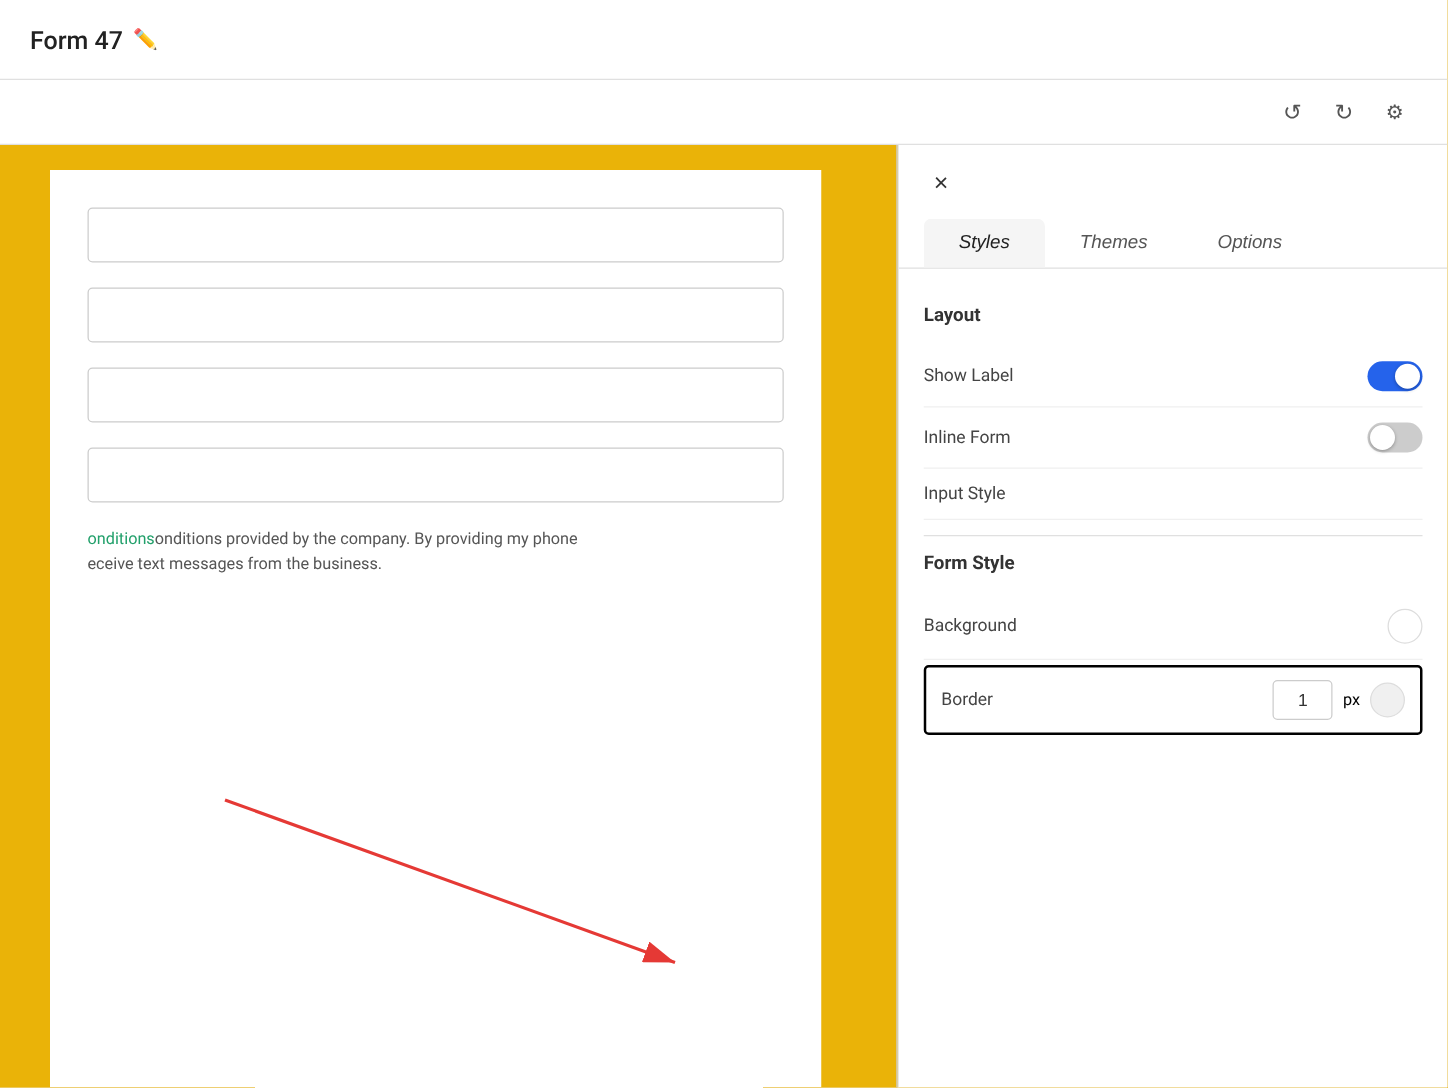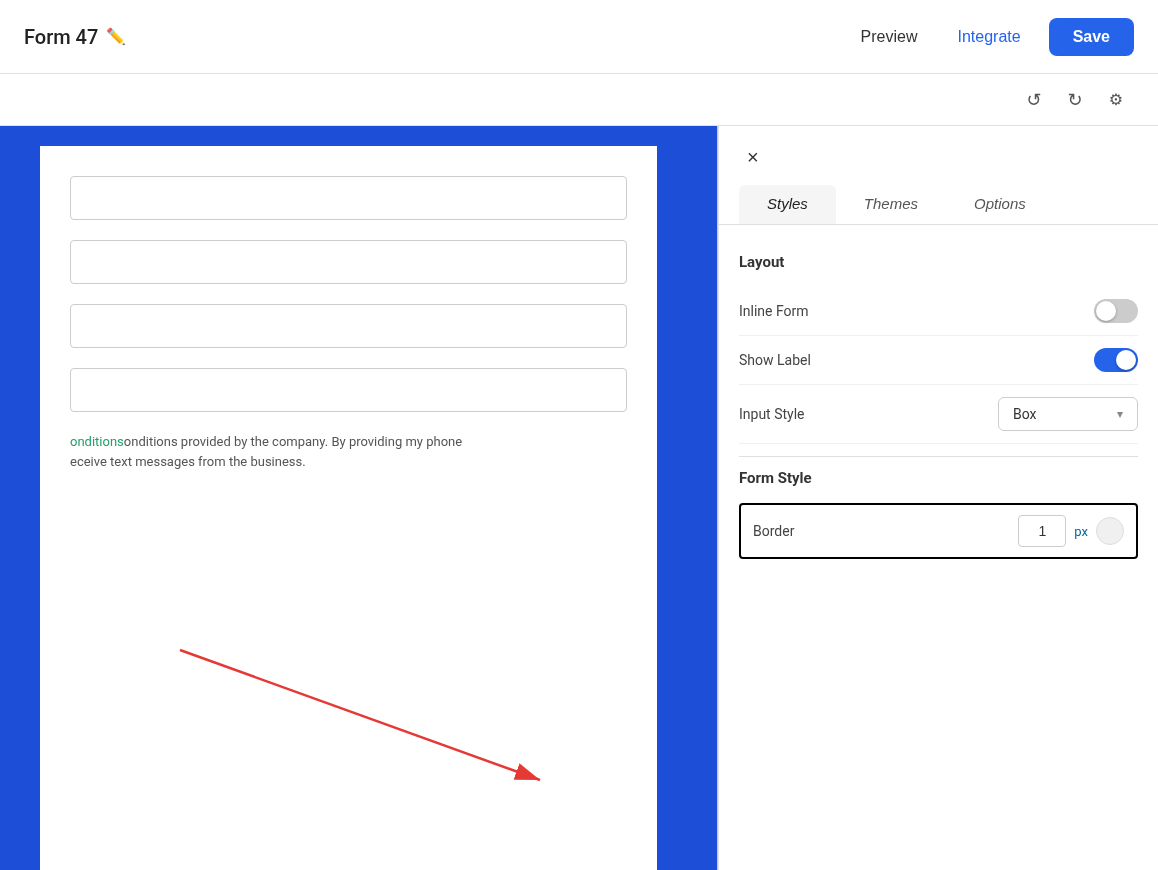--- a/index.html
+++ b/index.html
@@ -2,21 +2,21 @@
 <html><head>
   <meta charset="utf-8">
   <style>
     * { box-sizing: border-box; margin: 0; padding: 0; }
     body { font-family: -apple-system, BlinkMacSystemFont, 'Segoe UI', Roboto, sans-serif; background: #f0f0f0; width: 1158px; height: 870px; overflow: hidden; }
 
     
     .topbar {
       display: flex; align-items: center; justify-content: space-between;
       background: #fff; border-bottom: 1px solid #e0e0e0;
-      height: 74px; padding: 0 24px;
+      height: 64px; padding: 0 24px;
     }
     .topbar-left { display: flex; align-items: center; gap: 8px; }
     .form-title { font-size: 20px; font-weight: 500; color: #222; }
     .edit-icon { color: #aaa; cursor: pointer; font-size: 16px; }
     .topbar-right { display: flex; align-items: center; gap: 16px; }
     .preview-btn { background: none; border: none; font-size: 16px; color: #333; cursor: pointer; padding: 6px 12px; }
     .integrate-btn { background: none; border: none; font-size: 16px; color: #2563eb; cursor: pointer; padding: 6px 12px; }
     .save-btn { background: #2563eb; color: #fff; border: none; border-radius: 8px; padding: 10px 24px; font-size: 16px; font-weight: 600; cursor: pointer; }
 
     
@@ -30,21 +30,21 @@
       padding: 6px 10px; cursor: pointer; font-size: 18px; color: #555;
     }
 
     
     .main-layout {
       display: flex; height: calc(870px - 116px);
     }
 
     
     .canvas-area {
-      flex: 1; background: #1d4ed8; position: relative; overflow: hidden;
+      flex: 1; background: #eab308; position: relative; overflow: hidden;
       border-right: 1px solid #ccc;
     }
     .canvas-inner {
       background: #fff; position: absolute;
       left: 40px; right: 60px; top: 20px; bottom: 0;
       overflow: hidden; padding: 30px 30px;
     }
 
     
     .form-field {
@@ -154,21 +154,21 @@
       background: #fff;
     }
     .border-input-group {
       display: flex; align-items: center; gap: 4px;
     }
     .border-num-input {
       width: 48px; height: 32px; border: 1px solid #ccc; border-radius: 4px;
       text-align: center; font-size: 14px; color: #333;
     }
     .border-unit {
-      font-size: 13px; color: #0369a1; padding: 0 4px;
+      font-size: 13px; color: #000000; padding: 0 4px;
     }
 
     
     .panel-content::-webkit-scrollbar { width: 6px; }
     .panel-content::-webkit-scrollbar-thumb { background: #ccc; border-radius: 3px; }
 
     
     .red-arrow-svg {
       position: absolute;
       bottom: 60px;
@@ -176,25 +176,20 @@
       pointer-events: none;
     }
   </style>
 </head>
 <body>
 
 <div class="topbar">
   <div class="topbar-left">
     <span class="form-title">Form 47</span>
     <span class="edit-icon">✏️</span>
-  </div>
-  <div class="topbar-right">
-    <button class="preview-btn">Preview</button>
-    <button class="integrate-btn" style="color:#2563eb;font-weight:500;">Integrate</button>
-    <button class="save-btn">Save</button>
   </div>
 </div>
 
 <div class="toolbar2">
   <button class="toolbar2-btn">↺</button>
   <button class="toolbar2-btn">↻</button>
   <button class="toolbar2-btn" style="font-size:16px;">⚙</button>
 </div>
 
 <div class="main-layout">
@@ -241,46 +236,46 @@
       <button class="panel-tab active">Styles</button>
       <button class="panel-tab">Themes</button>
       <button class="panel-tab">Options</button>
     </div>
 
     <div class="panel-content">
 
       <div class="section-label">Layout</div>
 
       <div class="setting-row">
+        <span class="setting-label">Show Label</span>
+        <div class="toggle on">
+          <div class="toggle-knob"></div>
+        </div>
+      </div>
+
+      <div class="setting-row">
         <span class="setting-label">Inline Form</span>
         <div class="toggle off">
           <div class="toggle-knob"></div>
         </div>
       </div>
 
-      <div class="setting-row">
-        <span class="setting-label">Show Label</span>
-        <div class="toggle on">
-          <div class="toggle-knob"></div>
-        </div>
-      </div>
-
 
       <div class="setting-row">
         <span class="setting-label">Input Style</span>
-        <div class="select-field">
-          <span>Box</span>
-          <span class="select-arrow">▾</span>
-        </div>
       </div>
 
       <hr class="section-divider">
 
       <div class="section-label">Form Style</div>
 
+      <div class="setting-row">
+        <span class="setting-label">Background</span>
+        <div class="color-circle white"></div>
+      </div>
 
       <div class="border-row">
         <span class="setting-label">Border</span>
         <div class="border-input-group">
           <input class="border-num-input" type="text" value="1" style="">
           <span class="border-unit">px</span>
           <div class="color-circle light-gray"></div>
         </div>
       </div>
 

